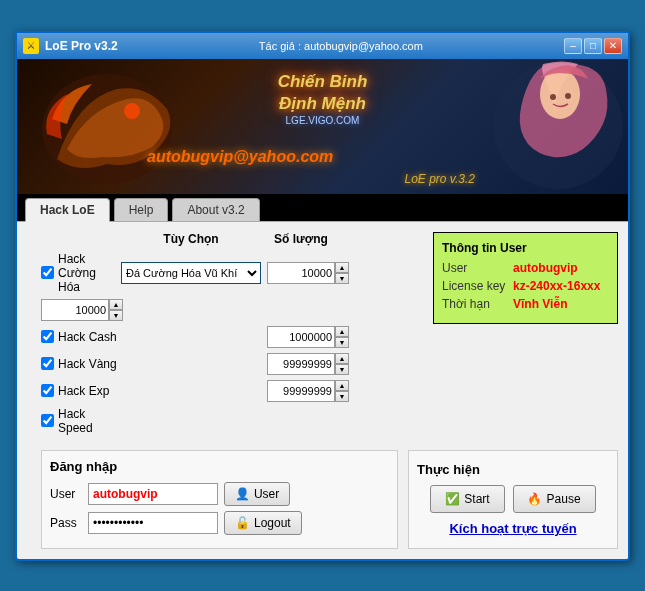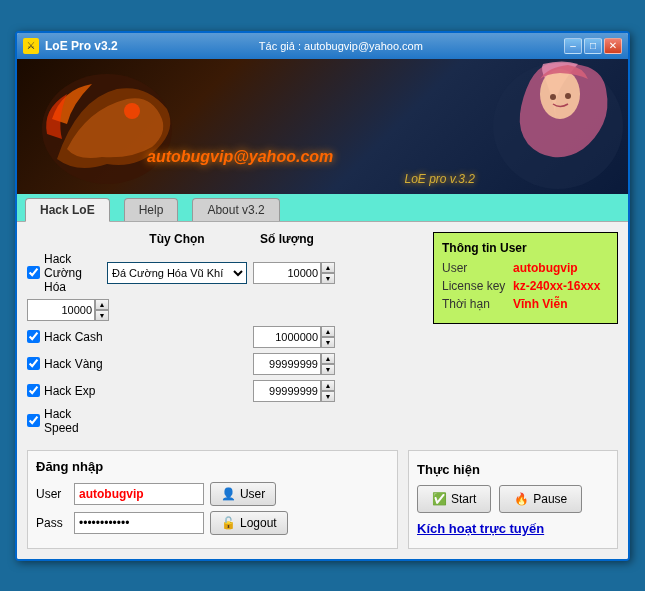--- a/index.html
+++ b/index.html
@@ -94,25 +94,25 @@
     }
     .banner-character {
       position: absolute;
       right: 10px;
       top: 0;
       width: 140px;
       height: 135px;
     }
     .tabs {
       display: flex;
-      background: #5eead4;
+      background: #000000;
       border-bottom: 1px solid #aaa;
       padding-top: 4px;
       padding-left: 8px;
-      gap: 14px;
+      gap: 4px;
     }
     .tab {
       padding: 4px 14px;
       background: #d0d0d0;
       border: 1px solid #999;
       border-bottom: none;
       border-radius: 4px 4px 0 0;
       cursor: pointer;
       font-size: 12px;
       color: #333;
@@ -120,20 +120,21 @@
     .tab.active {
       background: #f0f0f0;
       border-bottom: 1px solid #f0f0f0;
       font-weight: bold;
       margin-bottom: -1px;
       z-index: 1;
     }
     .content {
       padding: 10px;
       background: #f0f0f0;
+      margin-left: 14px;
     }
     .main-grid {
       display: flex;
       gap: 10px;
     }
     .left-panel {
       flex: 1;
     }
     .right-panel {
       width: 185px;
@@ -284,21 +285,21 @@
       align-items: center;
       gap: 4px;
     }
     .action-section {
       width: 210px;
       border: 1px solid #ccc;
       padding: 8px;
       background: #f8f8f8;
       display: flex;
       flex-direction: column;
-      align-items: flex-start;
+      align-items: center;
       justify-content: center;
       gap: 8px;
     }
     .action-title {
       font-weight: bold;
       font-size: 13px;
       align-self: flex-start;
     }
     .action-btns-row {
       display: flex;
@@ -346,20 +347,25 @@
 
     <svg class="banner-dragon" viewBox="0 0 140 120">
       <ellipse cx="70" cy="60" rx="65" ry="55" fill="#3a1505" opacity="0.8"></ellipse>
       <path d="M20,90 Q40,30 80,20 Q110,15 130,40 Q140,60 120,80 Q100,100 70,95 Q40,105 20,90Z" fill="#8B3A00" opacity="0.7"></path>
       <path d="M30,80 Q50,40 90,30 Q115,25 125,50 Q130,65 115,78 Q95,90 65,88 Q40,92 30,80Z" fill="#c05a10" opacity="0.6"></path>
       <circle cx="95" cy="42" r="8" fill="#ff4400" opacity="0.8"></circle>
       <path d="M15,50 Q25,20 55,15 Q35,35 30,55Z" fill="#ff6600" opacity="0.7"></path>
       <path d="M10,65 Q5,40 30,25 Q20,50 25,70Z" fill="#ff3300" opacity="0.6"></path>
     </svg>
 
+    <div style="position:absolute; top:12px; left:50%; transform:translateX(-50%); text-align:center; z-index:2;">
+      <div style="color:#e8d060; font-size:17px; font-weight:bold; text-shadow:0 0 8px #ff8800,0 0 16px #ff4400; font-style:italic; line-height:1.3;">Chiến Binh</div>
+      <div style="color:#e8d060; font-size:17px; font-weight:bold; text-shadow:0 0 8px #ff8800,0 0 16px #ff4400; font-style:italic; line-height:1.3;">Định Mệnh</div>
+      <div style="color:#aaccff; font-size:10px; text-shadow:0 0 6px #4488ff;">LGE.VIGO.COM</div>
+    </div>
 
     <div style="position:absolute; bottom:28px; left:130px; color:#ff6600; font-size:16px; font-weight:bold; font-style:italic; text-shadow:0 0 8px #ff8800; z-index:2;">autobugvip@yahoo.com</div>
 
     <div style="position:absolute; bottom:8px; right:153px; color:#d4af37; font-size:12px; font-style:italic; text-shadow:0 0 6px #ffaa00; z-index:2;">LoE pro v.3.2</div>
 
     <svg class="banner-character" viewBox="0 0 140 135" style="right:0; position:absolute;">
       <ellipse cx="70" cy="67" rx="65" ry="63" fill="#1a2a4a" opacity="0.5"></ellipse>
       <path d="M60,5 Q80,2 100,8 Q115,14 118,30 Q122,50 115,65 Q108,80 95,90 Q80,100 65,98 Q50,96 40,85 Q30,72 32,55 Q34,38 42,22 Q50,8 60,5Z" fill="#d4608a" opacity="0.7"></path>
       <path d="M55,5 Q75,0 90,5 Q80,15 72,30 Q65,45 68,60 Q65,40 58,22 Q52,10 55,5Z" fill="#e890b0" opacity="0.8"></path>
       <ellipse cx="72" cy="35" rx="20" ry="25" fill="#f8c8a0" opacity="0.9"></ellipse>

